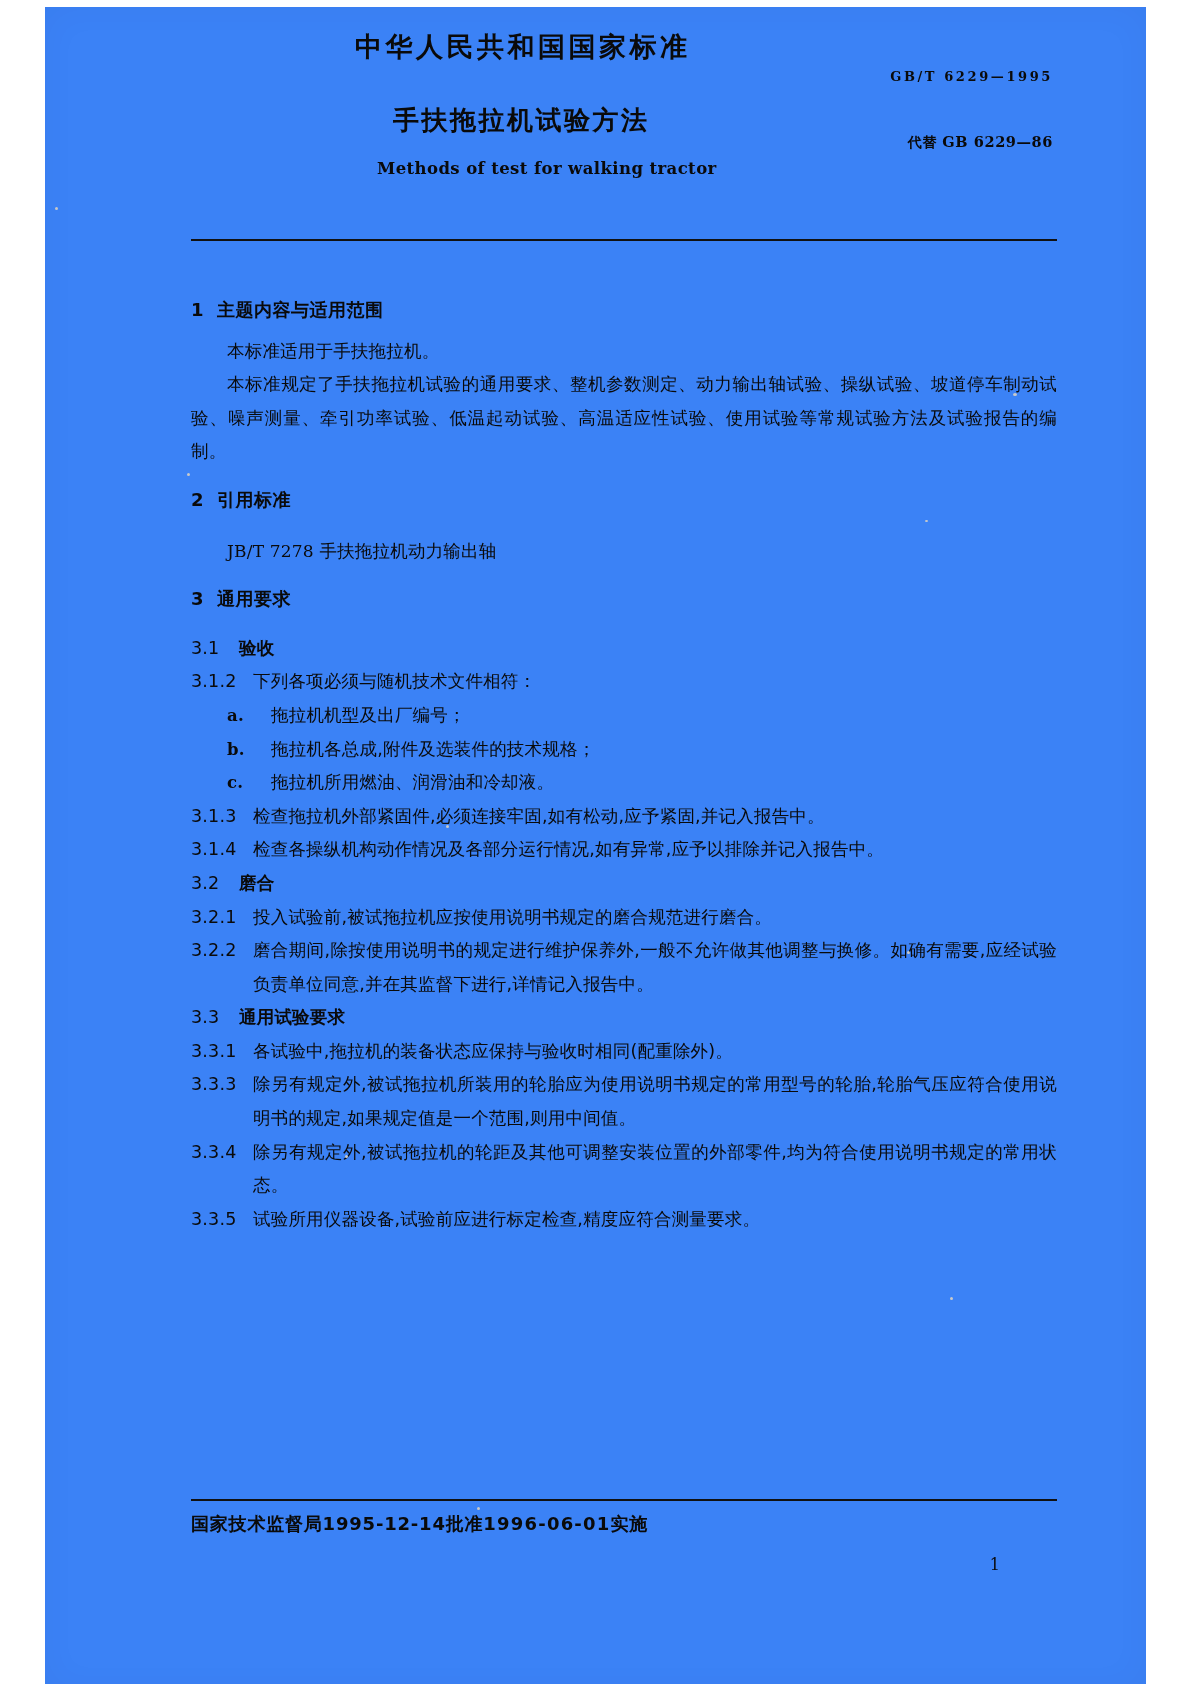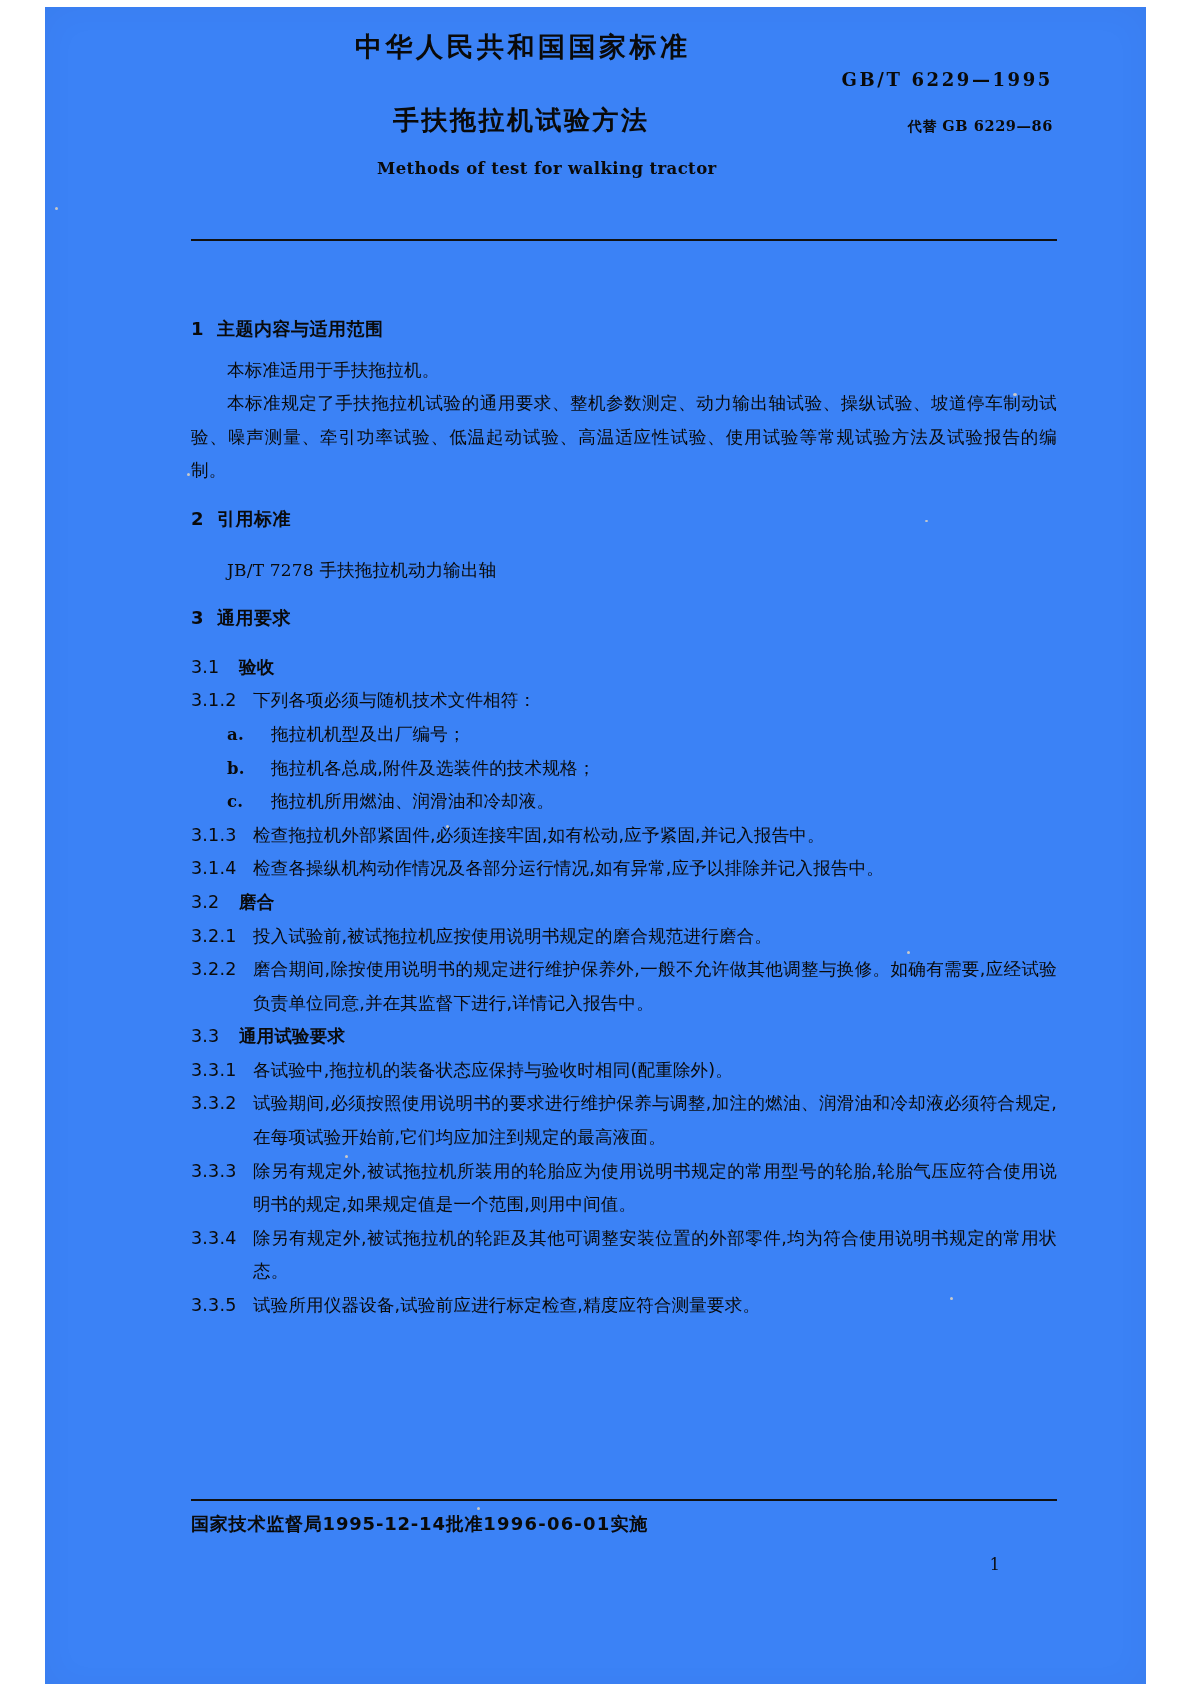--- a/index.html
+++ b/index.html
@@ -65,29 +65,29 @@
     font-size: 16.5px;
     font-weight: bold;
     letter-spacing: 0.4px;
     white-space: nowrap;
   }
   .std-number {
     position: absolute;
     right: 4px;
     top: 62px;
     font-family: "DejaVu Serif", "Liberation Serif", serif;
-    font-size: 18px;
+    font-size: 13px;
     font-weight: bold;
     letter-spacing: 2.6px;
     white-space: nowrap;
   }
   .replaces {
     position: absolute;
     right: 4px;
-    top: 110px;
+    top: 126px;
     font-size: 14.5px;
     letter-spacing: 0.6px;
     white-space: nowrap;
   }
   .replaces .rp-label {
     font-weight: bold;
     font-size: 14px;
   }
   .replaces .rp-code {
     font-family: "DejaVu Serif", "Liberation Serif", serif;
@@ -95,21 +95,21 @@
   }
 
   .rule {
     height: 0;
     border-top: 2.6px solid #111;
     margin: 0 0 0 0;
   }
 
   
   .body-block {
-    padding-top: 57px;
+    padding-top: 38px;
     font-size: 17.5px;
     line-height: 33.6px;
   }
   h2.sec {
     margin: 0;
     padding: 14px 0 8px 0;
     font-size: 18px;
     font-weight: bold;
     letter-spacing: 0.5px;
   }
@@ -304,24 +304,20 @@
         <span class="ctext">磨合期间,除按使用说明书的规定进行维护保养外,一般不允许做其他调整与换修。如确有需要,应经试验负责单位同意,并在其监督下进行,详情记入报告中。</span>
       </p>
 
       <p class="clause lvl2">
         <span class="cnum">3.3</span>
         <span class="ctext">通用试验要求</span>
       </p>
       <p class="clause">
         <span class="cnum">3.3.1</span>
         <span class="ctext">各试验中,拖拉机的装备状态应保持与验收时相同(配重除外)。</span>
-      </p>
-      <p class="clause">
-        <span class="cnum">3.3.2</span>
-        <span class="ctext">试验期间,必须按照使用说明书的要求进行维护保养与调整,加注的燃油、润滑油和冷却液必须符合规定,在每项试验开始前,它们均应加注到规定的最高液面。</span>
       </p>
       <p class="clause">
         <span class="cnum">3.3.3</span>
         <span class="ctext">除另有规定外,被试拖拉机所装用的轮胎应为使用说明书规定的常用型号的轮胎,轮胎气压应符合使用说明书的规定,如果规定值是一个范围,则用中间值。</span>
       </p>
       <p class="clause">
         <span class="cnum">3.3.4</span>
         <span class="ctext">除另有规定外,被试拖拉机的轮距及其他可调整安装位置的外部零件,均为符合使用说明书规定的常用状态。</span>
       </p>
       <p class="clause">

